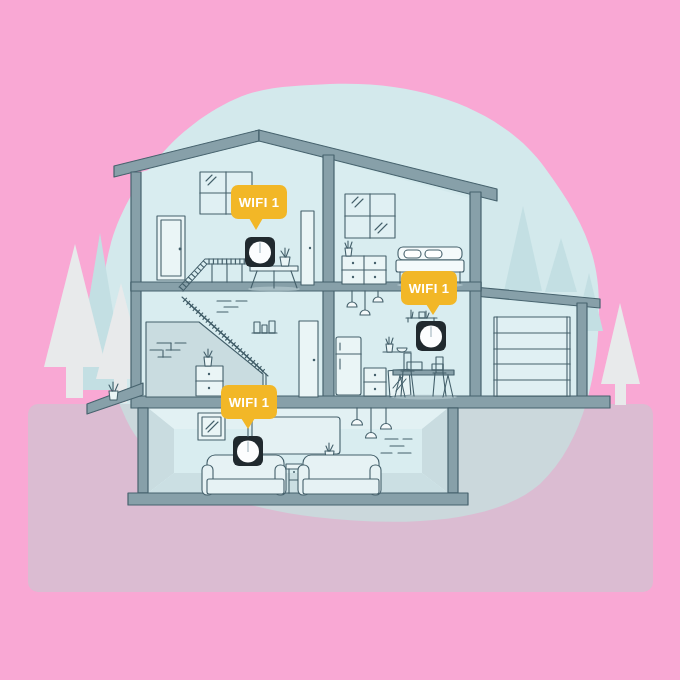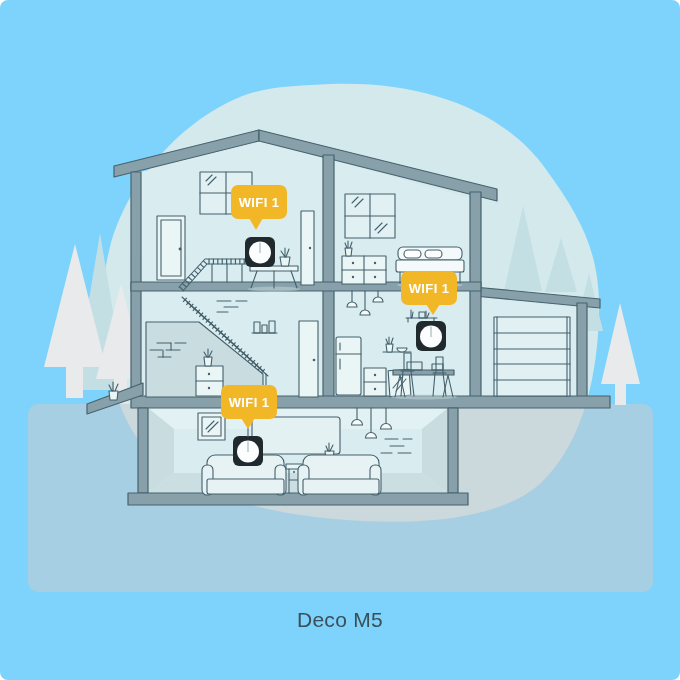--- a/index.html
+++ b/index.html
@@ -1,17 +1,17 @@
 <!DOCTYPE html>
 <html><head>
 <meta charset="utf-8">
 <style>
   html,body{margin:0;padding:0;background:#ffffff;}
-  .stage{position:relative;width:680px;height:680px;margin:0;background:#7dd3fc;overflow:hidden;
-         font-family:"Liberation Sans",sans-serif;border-radius:8px;}
+  .stage{position:relative;width:680px;height:680px;margin:0;background:#f9a8d4;overflow:hidden;
+         font-family:"Liberation Sans",sans-serif;}
   svg{position:absolute;left:0;top:0;}
   .badge-text{font-family:"Liberation Sans",sans-serif;font-size:13px;font-weight:bold;
               fill:#ffffff;letter-spacing:.4px;}
   .caption{position:absolute;left:0;top:608px;width:680px;text-align:center;
            font-size:21px;color:#3b4f59;letter-spacing:.3px;}
   
   .o{stroke:#44606b;stroke-width:1.1;fill:none;stroke-linecap:round;stroke-linejoin:round;}
   .of{stroke:#44606b;stroke-width:1.1;stroke-linejoin:round;}
   .struct{fill:#87a0a9;stroke:#47636e;stroke-width:1.2;stroke-linejoin:round;}
   .room{fill:#d9edf0;}
@@ -314,14 +314,13 @@
   </g>
 
   <g>
     <line x1="248" y1="428" x2="248" y2="437" stroke="#44606b" stroke-width="1.1"></line>
     <path d="M241,418 L255,418 L248,429 Z" fill="#F2B727"></path>
     <rect x="221" y="385" width="56" height="34" rx="7" fill="#F2B727"></rect>
     <text class="badge-text" x="249" y="407" text-anchor="middle">WIFI 1</text>
   </g>
 </svg>
 
-<div class="caption">Deco M5</div>
 </div>
 
 </body></html>

